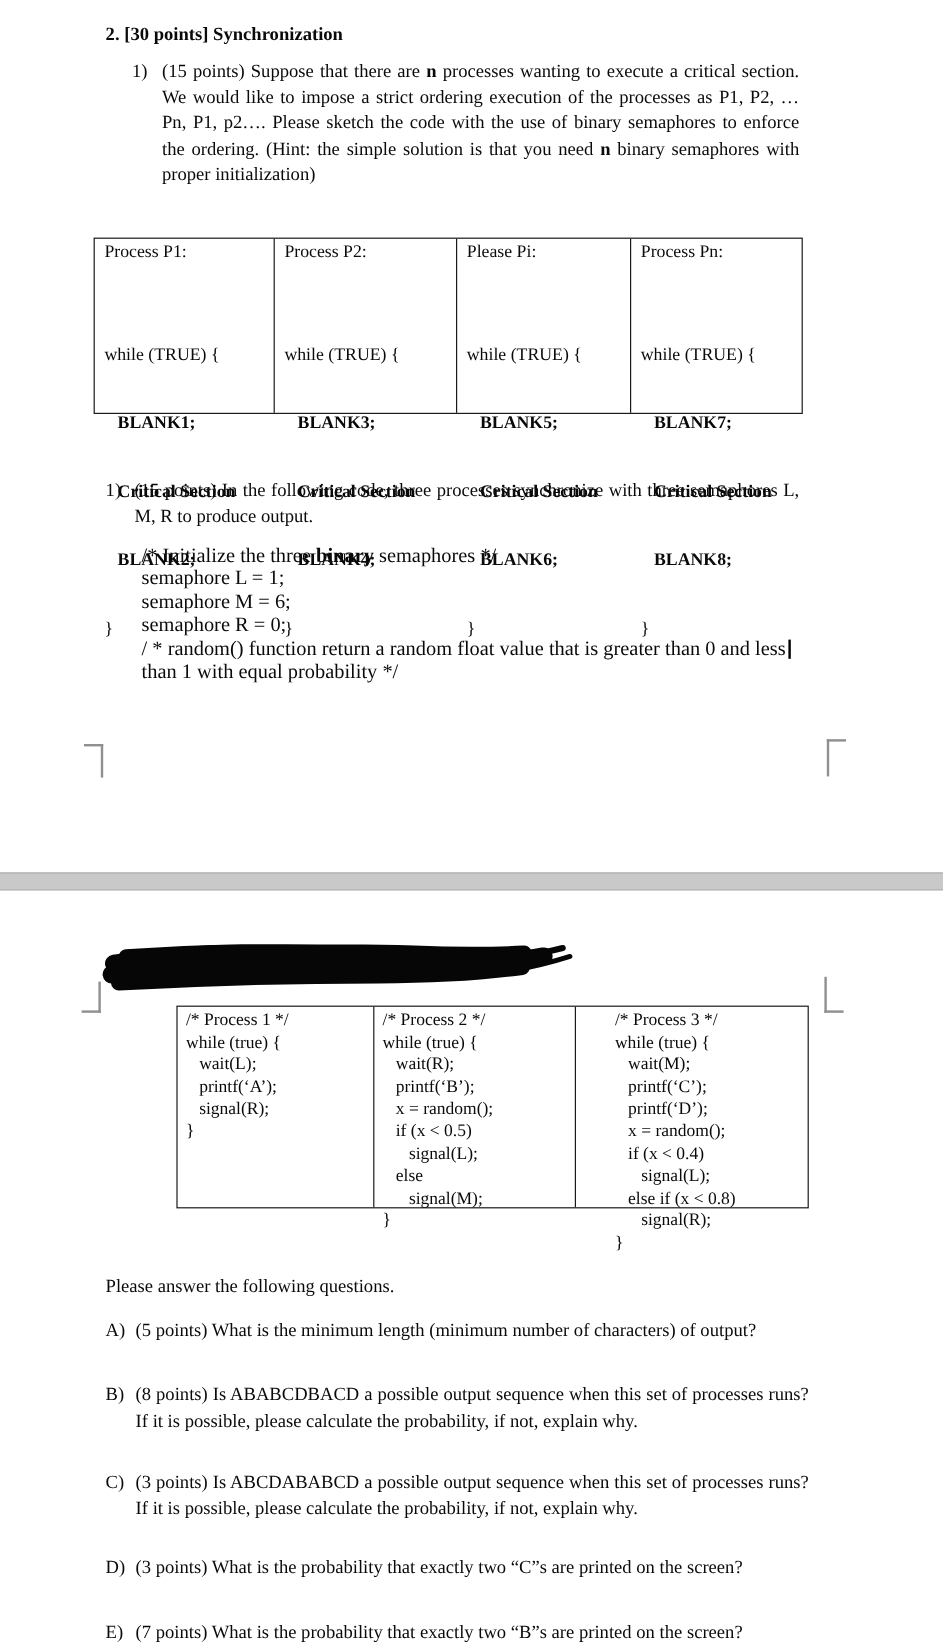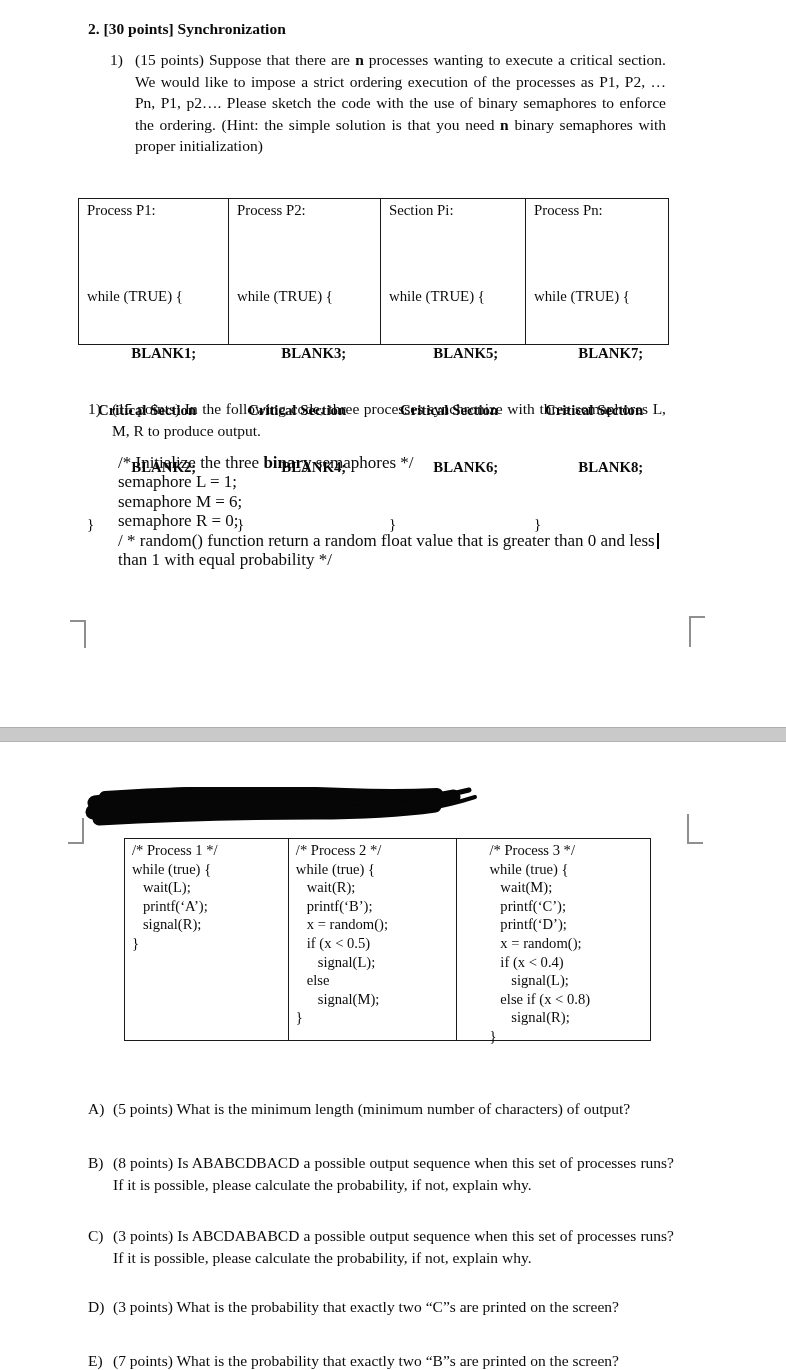--- a/index.html
+++ b/index.html
@@ -20,38 +20,38 @@
 
   
   .heading { font-weight: bold; font-size: 15.5px; }
 
   
   .table1 { left: 78px; top: 198px; width: 591px; height: 147px; border: 1px solid #1a1a1a; display: flex; box-sizing: border-box; }
   .t1col { position: relative; border-right: 1px solid #1a1a1a; padding: 3px 8px; font-size: 14.8px; box-sizing: border-box; }
   .t1col:last-child { border-right: none; }
   .t1code { position: absolute; left: 8px; top: 50px; line-height: 19px; white-space: pre; }
   .ind { padding-left: 11px; }
-  .bold-line { font-weight: bold; text-align: right; }
+  .bold-line { font-weight: bold; }
 
   
   .code1 { left: 118px; top: 453px; font-size: 17px; line-height: 19.4px; }
   .caret { display: inline-block; width: 2px; height: 16px; background: #000; margin-left: 2px; vertical-align: -3px; }
 
   
   .pageband { left: 0; top: 727px; width: 786px; height: 15px; background: #c9c9c9; border-top: 1px solid #aeaeae; border-bottom: 1px solid #b4b4b4; box-sizing: border-box; }
 
   
   .mark { position: absolute; width: 16px; height: 26px; box-sizing: border-box; }
   .m-tr { border-top: 2px solid #8f8f8f; border-right: 2px solid #8f8f8f; }
   .m-tl { border-top: 2px solid #8f8f8f; border-left: 2px solid #8f8f8f; }
   .m-br { border-bottom: 2px solid #8f8f8f; border-right: 2px solid #8f8f8f; }
   .m-bl { border-bottom: 2px solid #8f8f8f; border-left: 2px solid #8f8f8f; }
 
   
-  .table2 { left: 124px; top: 838px; width: 527px; height: 203px; border: 1px solid #1a1a1a; display: flex; box-sizing: border-box; }
+  .table2 { left: 147px; top: 838px; width: 527px; height: 169px; border: 1px solid #1a1a1a; display: flex; box-sizing: border-box; }
   .t2col { border-right: 1px solid #1a1a1a; padding: 2px 7px; font-size: 14.6px; line-height: 18.6px; white-space: pre; box-sizing: border-box; overflow: visible; }
   .t2col:last-child { border-right: none; }
 </style>
 </head>
 <body>
 
 <div class="abs" style="left:0; top:0; width:786px; height:727px;text-decoration:underline;">
 
   <div class="abs heading" style="left:88px; top:20px;">2. [30 points] Synchronization</div>
 
@@ -75,21 +75,21 @@
       <div>Process P2:</div>
       <div class="t1code">
         <div>while (TRUE) {</div>
         <div class="ind bold-line">BLANK3;</div>
         <div class="ind bold-line">Critical Section</div>
         <div class="ind bold-line">BLANK4;</div>
         <div>}</div>
       </div>
     </div>
     <div class="t1col" style="width:145px;">
-      <div>Section Pi:</div>
+      <div>Please Pi:</div>
       <div class="t1code">
         <div>while (TRUE) {</div>
         <div class="ind bold-line">BLANK5;</div>
         <div class="ind bold-line">Critical Section</div>
         <div class="ind bold-line">BLANK6;</div>
         <div>}</div>
       </div>
     </div>
     <div class="t1col" style="width:140px;">
       <div>Process Pn:</div>
@@ -162,20 +162,21 @@
    printf(‘C’);
    printf(‘D’);
    x = random();
    if (x &lt; 0.4)
       signal(L);
    else if (x &lt; 0.8)
       signal(R);
 }</div>
   </div>
 
+  <div class="abs body-text" style="left:88px; top:320px;">Please answer the following questions.</div>
 
   <div class="abs row body-text" style="left:88px; top:356px; width:586px;">
     <div class="qlabel" style="width:25px;">A)</div>
     <div class="qtext">(5 points) What is the minimum length (minimum number of characters) of output?</div>
   </div>
 
   <div class="abs row body-text" style="left:88px; top:410px; width:586px;">
     <div class="qlabel" style="width:25px;">B)</div>
     <div class="qtext">(8 points) Is ABABCDBACD a possible output sequence when this set of processes runs? If it is possible, please calculate the probability, if not, explain why.</div>
   </div>

